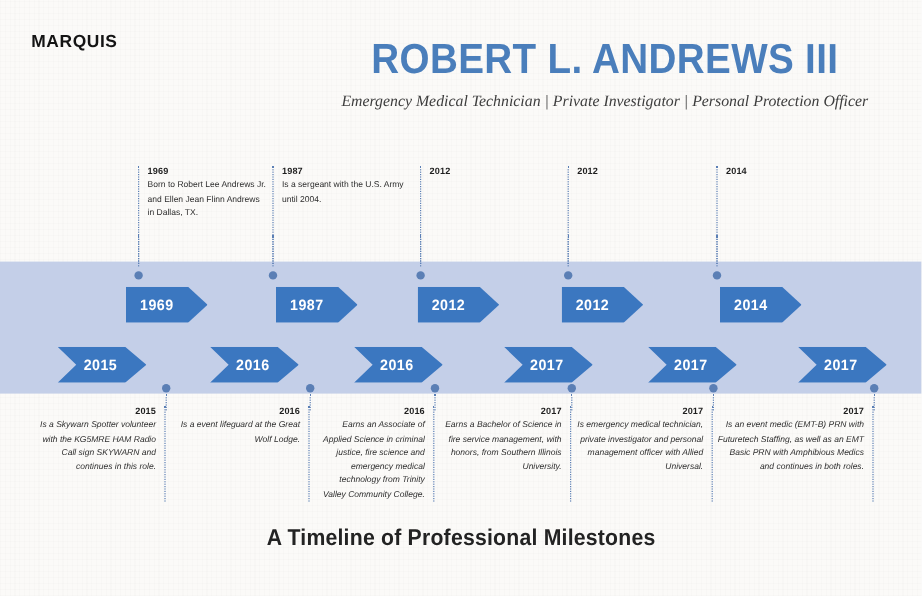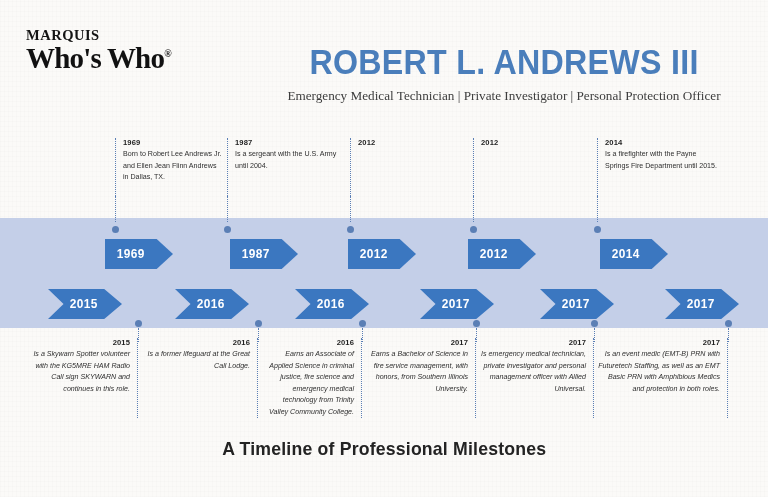--- a/index.html
+++ b/index.html
@@ -14,44 +14,44 @@
     position:absolute;inset:0;
     background:
       repeating-linear-gradient(90deg, rgba(0,0,0,0.012) 0 1px, rgba(0,0,0,0) 1px 4px),
       repeating-linear-gradient(0deg, rgba(0,0,0,0.012) 0 1px, rgba(0,0,0,0) 1px 5px),
       #fbfaf8;
   }
 
   
   #logo{position:absolute;left:26px;top:28px;width:190px;}
   .logo-l1{
-    font-family:Liberation Serif, serif;
+    font-family:Liberation Sans, sans-serif;
     font-weight:bold;font-size:14.5px;letter-spacing:0.5px;
     color:#141414;line-height:1;
   }
   .logo-l2{
     font-family:"Liberation Serif", serif;
     font-weight:bold;font-size:29px;letter-spacing:-0.8px;
     color:#111;line-height:1.02;margin-top:1px;
     white-space:nowrap;
   }
   .logo-l2 sup{font-size:10px;vertical-align:super;}
 
   #title{
-    position:absolute;left:260px;right:20px;top:44px;text-align:center;
+    position:absolute;left:260px;right:20px;top:32px;text-align:center;
   }
   .title-main{
     font-family:"Liberation Sans", sans-serif;
     font-weight:bold;font-size:35px;letter-spacing:0.3px;
     color:#4a7ebb;line-height:1;
     transform:scaleX(0.92);transform-origin:center;
   }
   .title-sub{
     font-family:"Liberation Serif", serif;
-    font-size:13.2px;color:#3d3d3d;margin-top:9px;line-height:1.2;
+    font-size:13.2px;color:#3d3d3d;margin-top:9px;line-height:1.2;font-style:italic;
   }
 
   
   #band{
     position:absolute;left:0;right:0;top:218px;height:110px;
     background:#c4cfe8;
   }
 
   
   .row-top{position:absolute;left:0;right:0;top:138px;height:80px;}
@@ -120,21 +120,20 @@
   }
   #footer span{transform:scaleX(0.93);display:inline-block;}
 </style>
 </head>
 <body>
 
 <div id="poster">
 
   <div id="logo">
     <div class="logo-l1">MARQUIS</div>
-    <div class="logo-l2"><span>Who's Who</span><sup>®</sup></div>
   </div>
 
   <div id="title">
     <div class="title-main">ROBERT L. ANDREWS III</div>
     <div class="title-sub">Emergency Medical Technician | Private Investigator | Personal Protection Officer</div>
   </div>
 
   <div id="band"></div>
 
   <div class="row-top" id="rowTop">
@@ -147,47 +146,46 @@
         <div class="tx">Is a sergeant with the U.S. Army until 2004.</div>
       </div>
       <div class="entry-top" style="left: 350px; width: 120px;">
         <div class="yr">2012</div>
       </div>
       <div class="entry-top" style="left: 473px; width: 120px;">
         <div class="yr">2012</div>
       </div>
       <div class="entry-top" style="left: 597px; width: 120px;">
         <div class="yr">2014</div>
-        <div class="tx">Is a firefighter with the Payne Springs Fire Department until 2015.</div>
       </div>
     </div>
   <div class="row-bot" id="rowBot">
       <div class="entry-bot" style="left: 22px; width: 116px;">
         <div class="yr">2015</div>
         <div class="tx">Is a Skywarn Spotter volunteer with the KG5MRE HAM Radio Call sign SKYWARN and continues in this role.</div>
       </div>
       <div class="entry-bot" style="left: 140px; width: 118px;">
         <div class="yr">2016</div>
-        <div class="tx">Is a former lifeguard at the Great Call Lodge.</div>
+        <div class="tx">Is a event lifeguard at the Great Wolf Lodge.</div>
       </div>
       <div class="entry-bot" style="left: 262px; width: 100px;">
         <div class="yr">2016</div>
         <div class="tx">Earns an Associate of Applied Science in criminal justice, fire science and emergency medical technology from Trinity Valley Community College.</div>
       </div>
       <div class="entry-bot" style="left: 360px; width: 116px;">
         <div class="yr">2017</div>
         <div class="tx">Earns a Bachelor of Science in fire service management, with honors, from Southern Illinois University.</div>
       </div>
       <div class="entry-bot" style="left: 478px; width: 116px;">
         <div class="yr">2017</div>
         <div class="tx">Is emergency medical technician, private investigator and personal management officer with Allied Universal.</div>
       </div>
       <div class="entry-bot" style="left: 598px; width: 130px;">
         <div class="yr">2017</div>
-        <div class="tx">Is an event medic (EMT-B) PRN with Futuretech Staffing, as well as an EMT Basic PRN with Amphibious Medics and protection in both roles.</div>
+        <div class="tx">Is an event medic (EMT-B) PRN with Futuretech Staffing, as well as an EMT Basic PRN with Amphibious Medics and continues in both roles.</div>
       </div>
     </div>
   <div id="chevTop">
       <div class="chev flat" style="left: 105px; top: 239px; width: 68px;">
         <span>1969</span>
       </div>
       <div class="chev flat" style="left: 230px; top: 239px; width: 68px;">
         <span>1987</span>
       </div>
       <div class="chev flat" style="left: 348px; top: 239px; width: 68px;">

